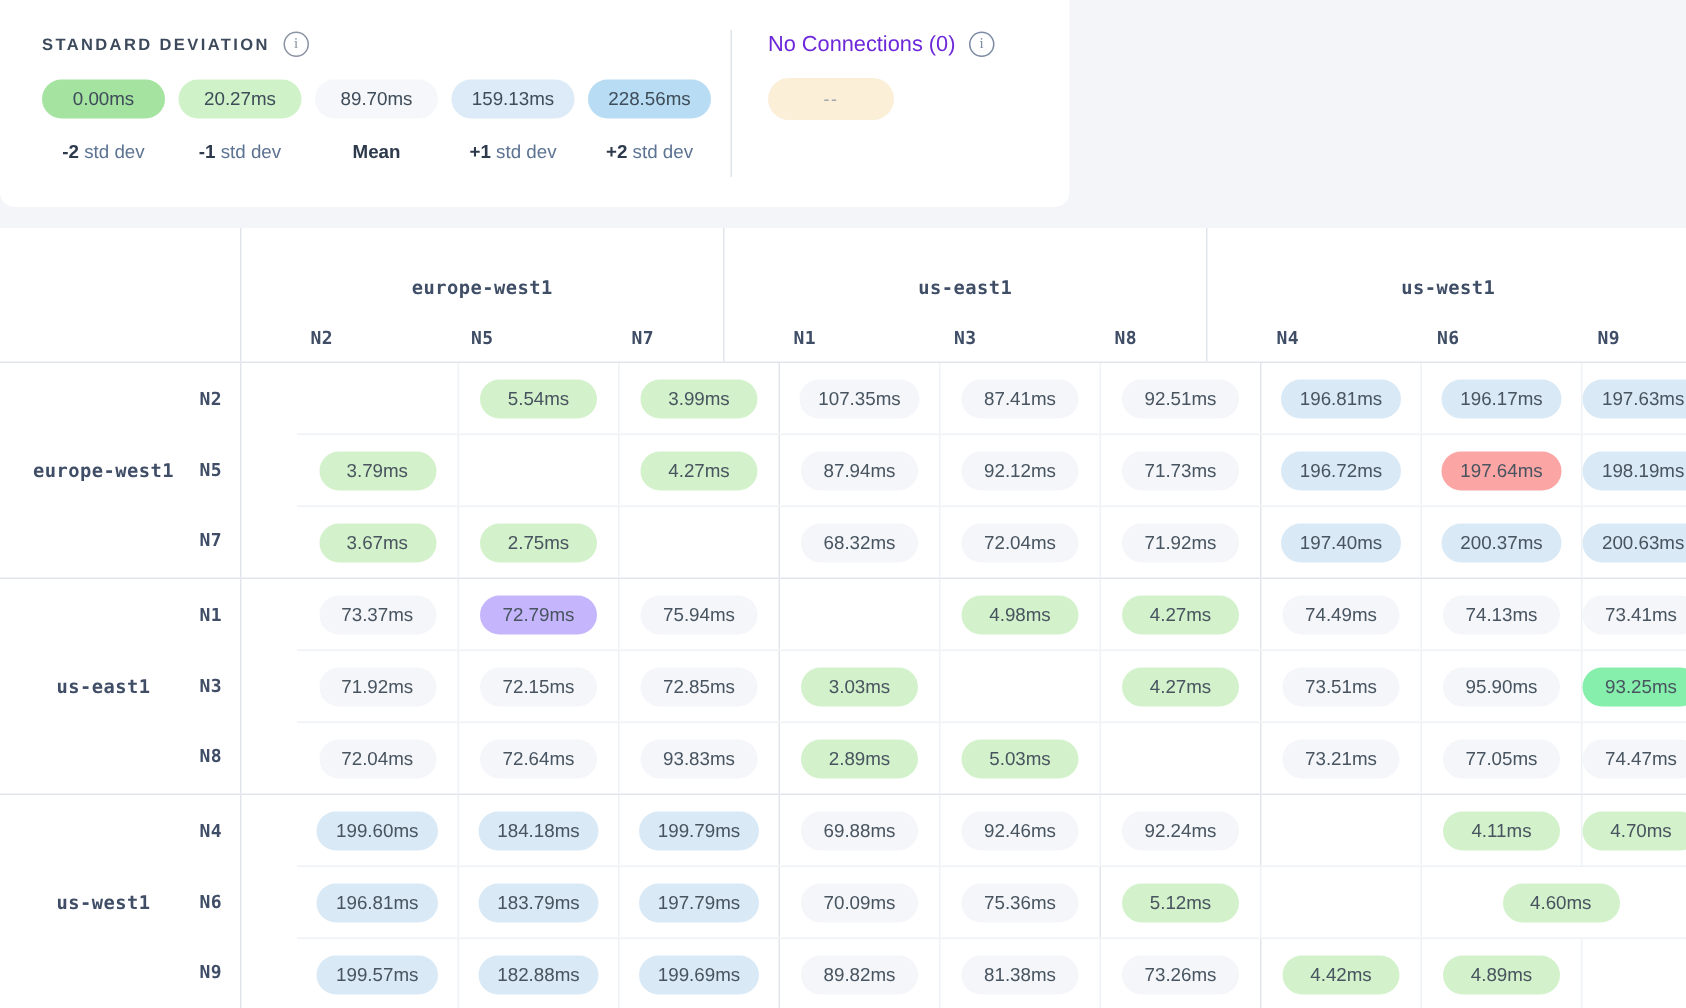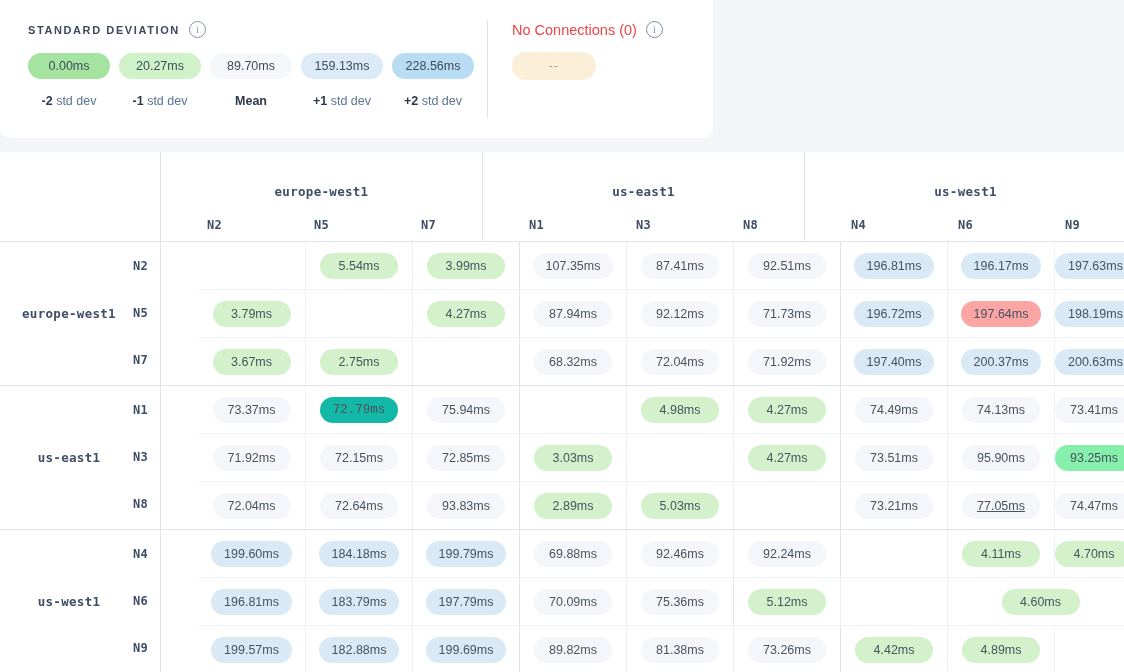--- a/index.html
+++ b/index.html
@@ -29,21 +29,21 @@
     flex:0 0 82px;height:26px;border-radius:13px;box-sizing:border-box;
     display:flex;align-items:center;justify-content:center;
     font-size:12.5px;color:#3f4c59;
   }
   .label-row{display:flex;gap:9px;margin-top:15px;}
   .legend-label{flex:0 0 82px;text-align:center;font-size:12.5px;color:#5c7392;}
   .legend-label b{color:#2d3a4c;font-weight:bold;}
   .card-divider{width:1px;background:#dfe3ea;margin:20px 0;flex:0 0 1px;}
   .noconn-section{padding:21px 0 0 24px;}
   .noconn-header{display:flex;align-items:center;gap:9px;margin-bottom:14px;}
-  .noconn-title{font-size:14.5px;color:#ef4444;}
+  .noconn-title{font-size:14.5px;color:#6d28d9;}
   .noconn-pill{
     width:84px;height:28px;border-radius:14px;
     display:flex;align-items:center;justify-content:center;
     font-size:12px;letter-spacing:1px;color:#9ba3ad;
   }
   
   .matrix{
     position:absolute;top:152px;left:0;width:1124px;background:#ffffff;
     border-bottom:1px solid #e1e5eb;
   }
@@ -246,21 +246,21 @@
             <div class="mono">N3</div>
             <div class="mono">N8</div>
           </div>
         </div>
         <div class="rows-col">
           <div class="data-row">
             <div class="cell">
               <span class="pill" style="background: rgb(244, 246, 250); text-align: center;">73.37ms</span>
             </div>
             <div class="cell intra">
-              <span class="pill" style="background: #14b8a6; font-family: Liberation Mono, monospace;">72.79ms</span>
+              <span class="pill" style="background: #c4b5fd;">72.79ms</span>
             </div>
             <div class="cell intra">
               <span class="pill" style="background: rgb(244, 246, 250);">75.94ms</span>
             </div>
             <div class="cell group-start"></div>
             <div class="cell intra">
               <span class="pill" style="background: rgb(211, 242, 203);">4.98ms</span>
             </div>
             <div class="cell intra">
               <span class="pill" style="background: rgb(211, 242, 203);">4.27ms</span>
@@ -316,21 +316,21 @@
               <span class="pill" style="background: rgb(211, 242, 203);">2.89ms</span>
             </div>
             <div class="cell intra">
               <span class="pill" style="background: rgb(211, 242, 203);">5.03ms</span>
             </div>
             <div class="cell intra"></div>
             <div class="cell group-start">
               <span class="pill" style="background: rgb(244, 246, 250);">73.21ms</span>
             </div>
             <div class="cell intra">
-              <span class="pill" style="background: rgb(244, 246, 250); text-decoration: underline;">77.05ms</span>
+              <span class="pill" style="background: rgb(244, 246, 250);">77.05ms</span>
             </div>
             <div class="cell intra">
               <span class="pill" style="background: rgb(244, 246, 250);">74.47ms</span>
             </div>
           </div>
         </div>
       </div>
       <div class="row-group">
         <div class="label-col">
           <div class="region-label mono">us-west1</div>

